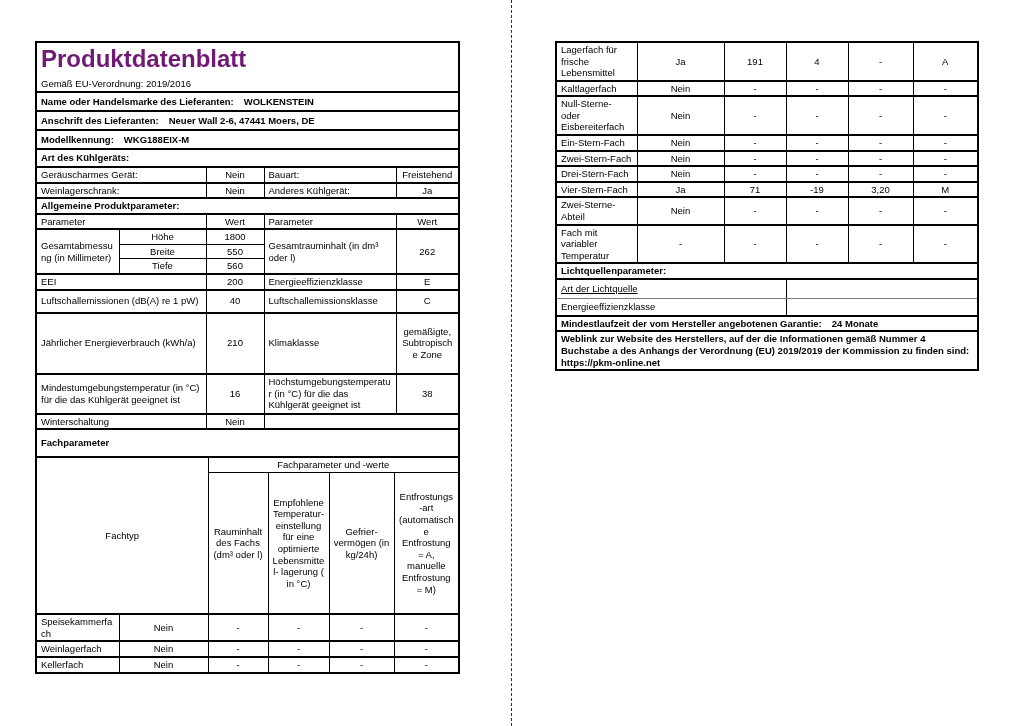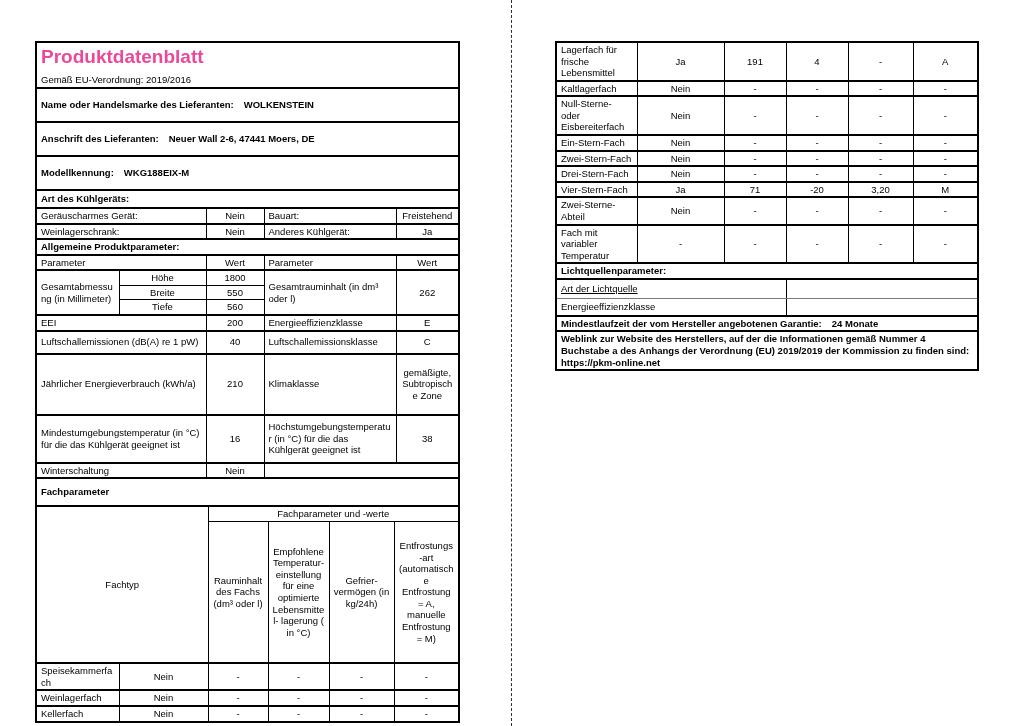--- a/index.html
+++ b/index.html
@@ -22,31 +22,31 @@
   tr.major > td{border-top-width:2px;}
   table.upper{border-bottom:none;}
   table.upper tr.lastrow td{border-bottom:none;}
 
   .center{text-align:center;}
   .b{font-weight:bold;}
   .vtop{vertical-align:top;}
   .gap{margin-left:10px;}
   .hdrcell{font-size:9px;}
 
-  .doc-title{font-size:19px;font-weight:bold;color:#ec4899;line-height:1.1;padding-top:2px;}
+  .doc-title{font-size:24px;font-weight:bold;color:#701a75;line-height:1.1;padding-top:2px;}
   .doc-sub{font-size:9.5px;margin-top:6px;}
 
   
   tr.gbottom > td{border-bottom:1px solid #7a7a7a;text-decoration:underline;}
   tr.gline > td{border-top:1px solid #7a7a7a;}
 
   
-  tr.rt{height:46px;} tr.ri{height:34px;margin-top:48px;} tr.ra{height:18px;margin-top:32px;} tr.rr{height:12px;}
+  tr.rt{height:46px;} tr.ri{height:19px;margin-top:48px;} tr.ra{height:18px;margin-top:32px;} tr.rr{height:12px;}
   tr.rs{height:15px;padding-left:45px;} tr.rp{height:14px;} tr.rd{height:13px;} tr.re{height:12px;}
-  tr.rl{height:23px;} tr.rj{height:61px;} tr.rm{height:48px;} tr.rw{height:10px;}
+  tr.rl{height:23px;} tr.rj{height:61px;} tr.rm{height:40px;} tr.rw{height:10px;}
   tr.ls{height:28px;margin-top:25px;} tr.lg{height:13px;} tr.lt{height:142px;} tr.ld{height:13px;}
   tr.q1{height:33px;} tr.qs{height:12px;} tr.q3{height:22px;} tr.q9{height:35px;}
   tr.qa{height:14px;padding-left:36px;} tr.qb{height:20px;} tr.qc{height:17px;} tr.qd{height:14px;}
   tr.qe{height:15px;} tr.qf{height:36px;}
 </style>
 </head>
 <body>
 
 <div class="sheet">
   <div class="divider"></div>
@@ -273,21 +273,21 @@
         <td class="center">Nein</td>
         <td class="center">-</td>
         <td class="center">-</td>
         <td class="center">-</td>
         <td class="center">-</td>
       </tr>
       <tr class="qs major">
         <td>Vier-Stern-Fach</td>
         <td class="center">Ja</td>
         <td class="center">71</td>
-        <td class="center">-20</td>
+        <td class="center">-19</td>
         <td class="center">3,20</td>
         <td class="center">M</td>
       </tr>
       <tr class="qs major">
         <td>Zwei-Sterne-Abteil</td>
         <td class="center">Nein</td>
         <td class="center">-</td>
         <td class="center">-</td>
         <td class="center">-</td>
         <td class="center">-</td>

